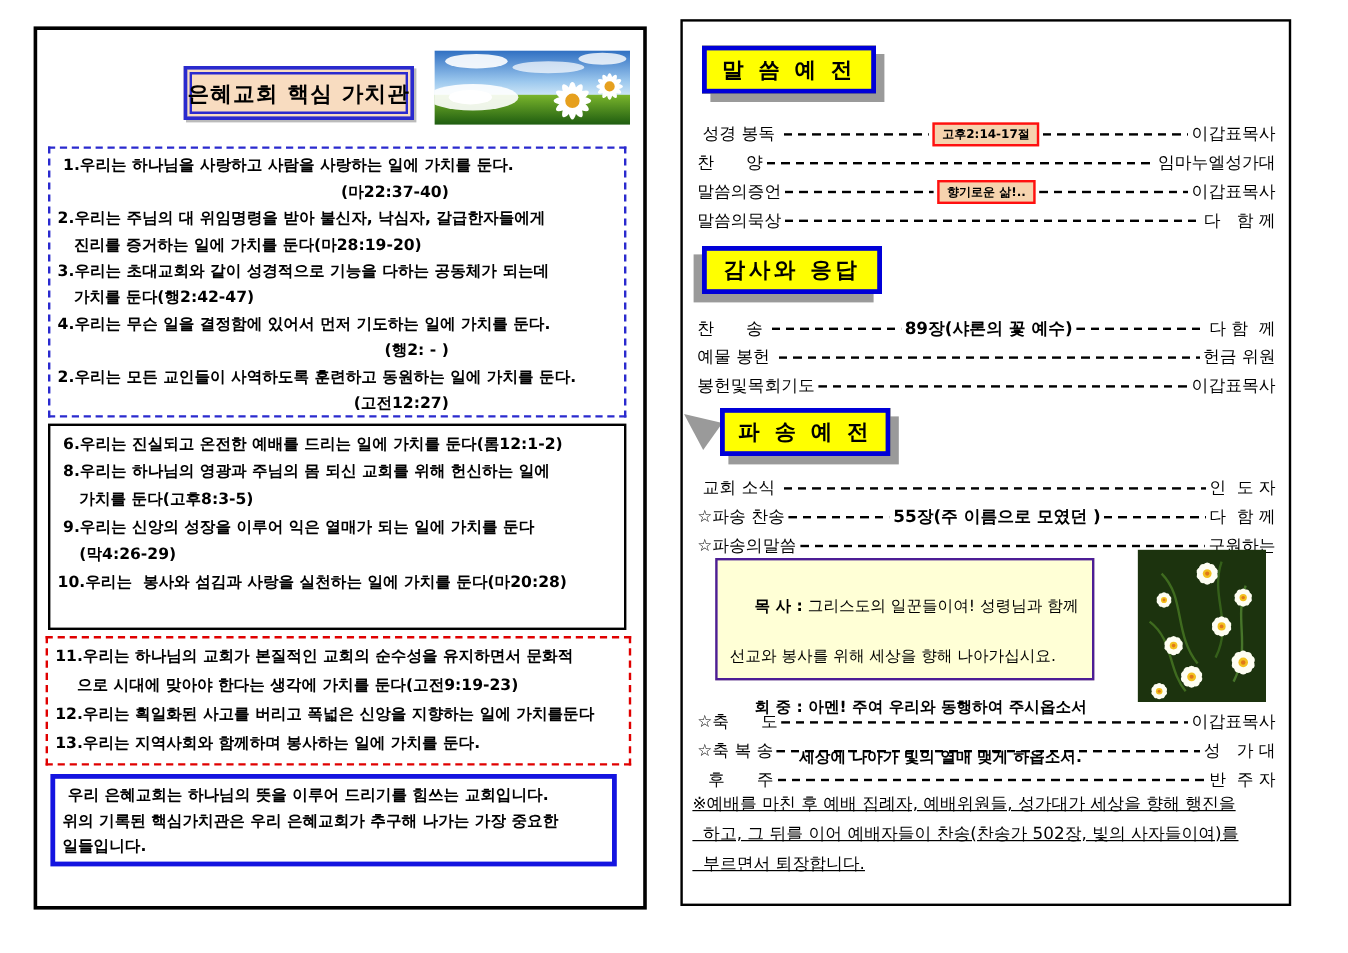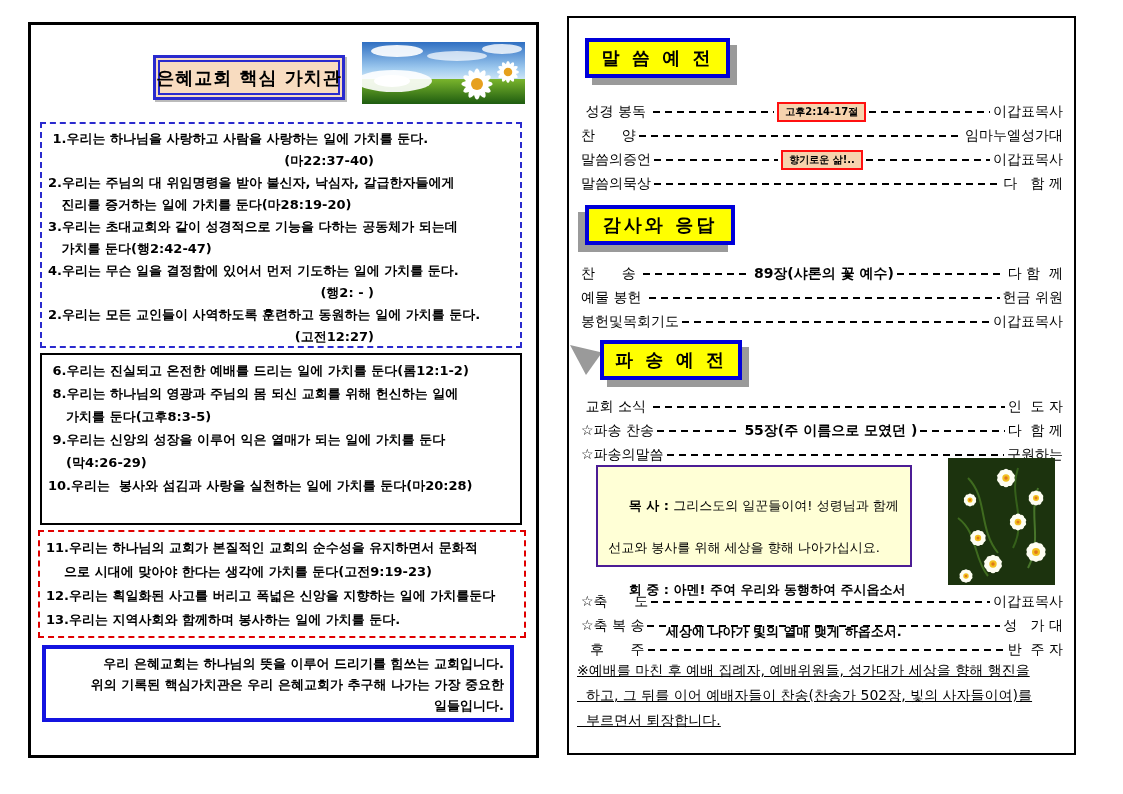--- a/index.html
+++ b/index.html
@@ -16,21 +16,21 @@
   .photo1{position:absolute;left:331px;top:17px;width:163px;height:62px;}
   .vbox{position:absolute;left:9px;width:466px;padding:4px 6px;font-weight:bold;overflow:hidden;}
   .vbox .line{white-space:pre;font-size:13px;line-height:22px;overflow:hidden;}
   .vbox .ref{text-align:right;padding-right:140px;white-space:normal;}
   #boxA{top:97px;height:214px;border:2px dashed #2a2ace;}
   #boxB{top:328px;height:160px;border:2px solid #000;}
   #boxB .line{line-height:23px;}
   #boxC{top:505px;height:96px;border:2px dashed #e00000;left:7px;width:472px;}
   #boxC .line{line-height:24px;}
   #boxD{top:620px;height:61px;border:4px solid #1414e0;left:11px;width:452px;}
-  #boxD .line{line-height:21px;font-size:13px;text-align:right;}
+  #boxD .line{line-height:21px;font-size:13px;}
 
   
   .sec-header{position:absolute;height:32px;background:#ffff00;border:4px solid #0000d8;
     display:flex;align-items:center;justify-content:center;font-size:18px;font-weight:bold;letter-spacing:3px;white-space:nowrap;}
   #h1{left:16px;top:20px;width:137px;box-shadow:7px 7px 0 #9a9a9a;}
   #h2{left:16px;top:187px;width:142px;box-shadow:-7px 7px 0 #9a9a9a;}
   #h3{left:31px;top:322px;width:134px;box-shadow:7px 7px 0 #9a9a9a;}
   .pennant{position:absolute;left:1px;top:327px;width:32px;height:30px;background:#9a9a9a;
     clip-path:polygon(0 0,100% 25%,50% 100%);}
   .rows{position:absolute;left:12px;width:482px;}

